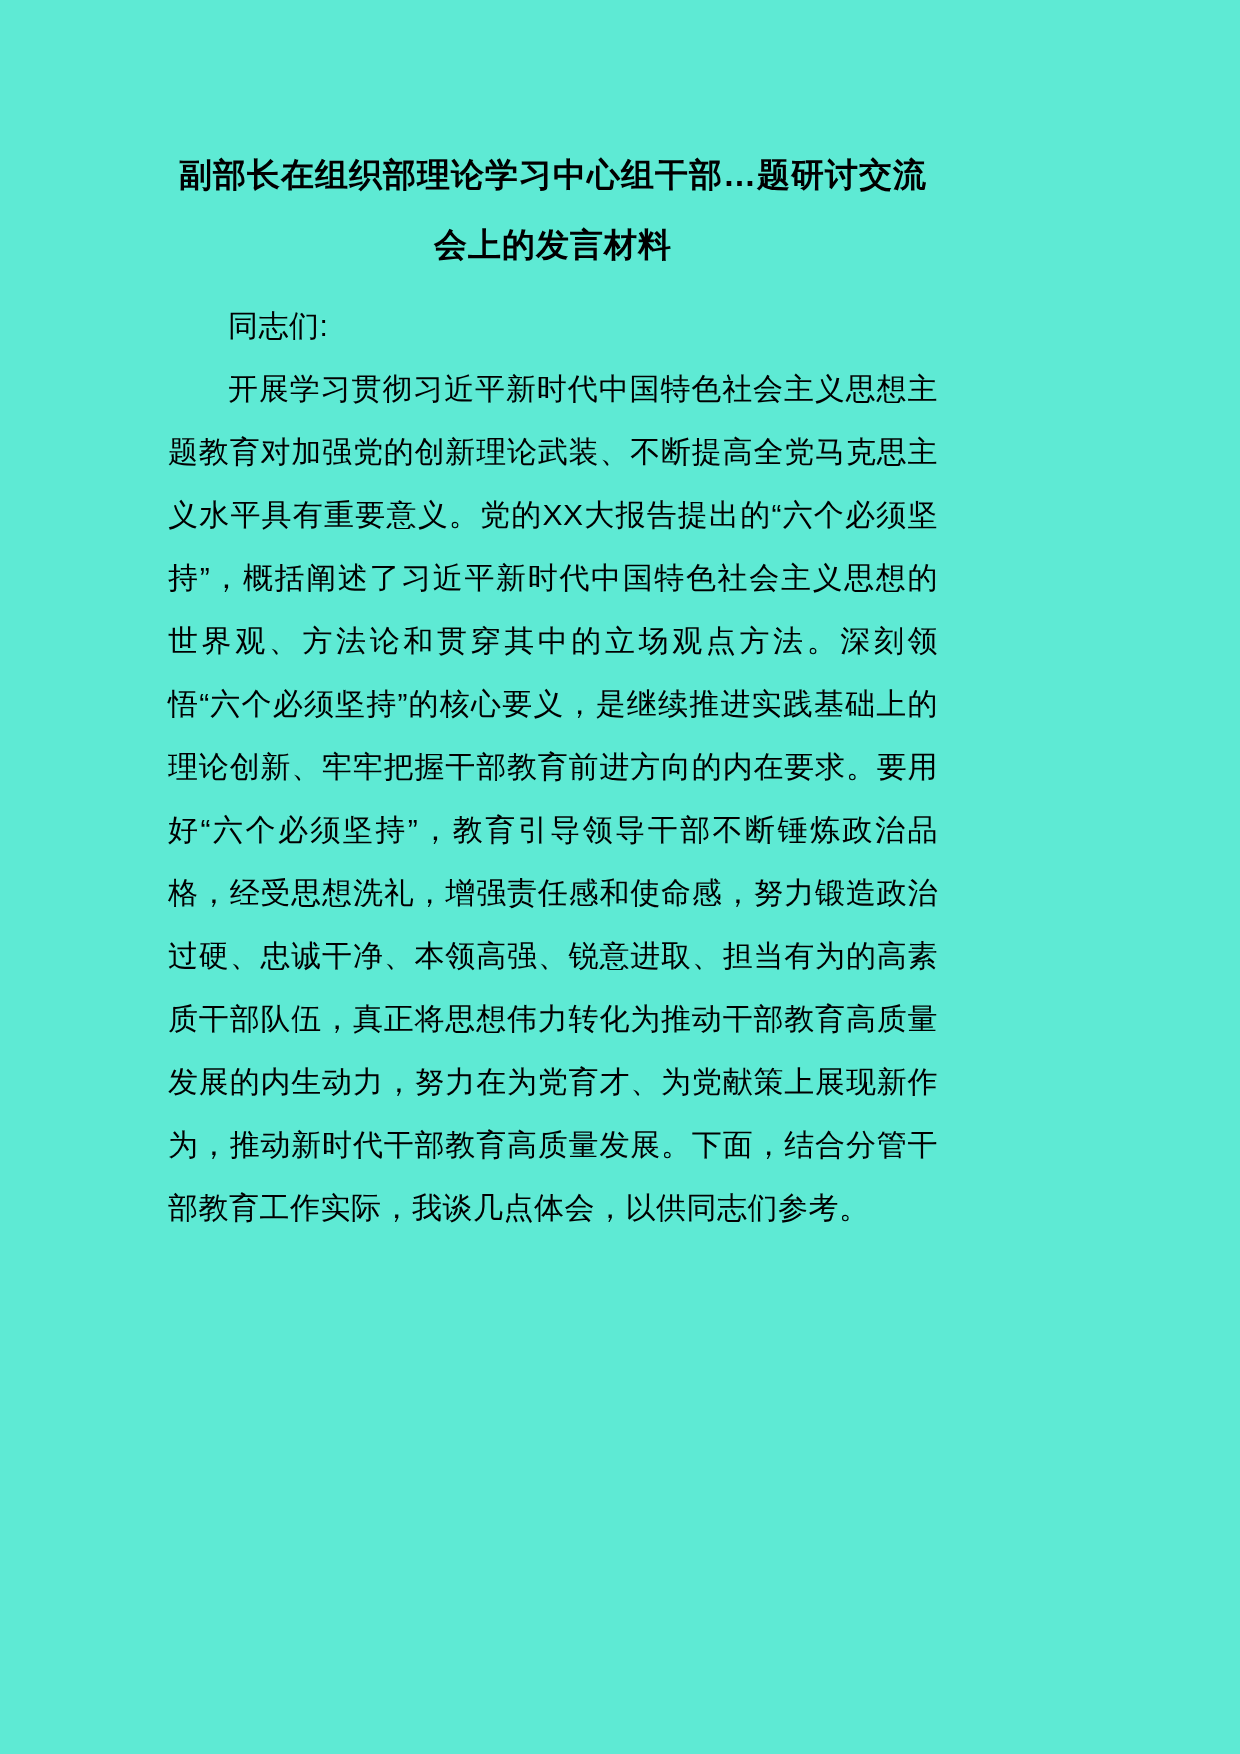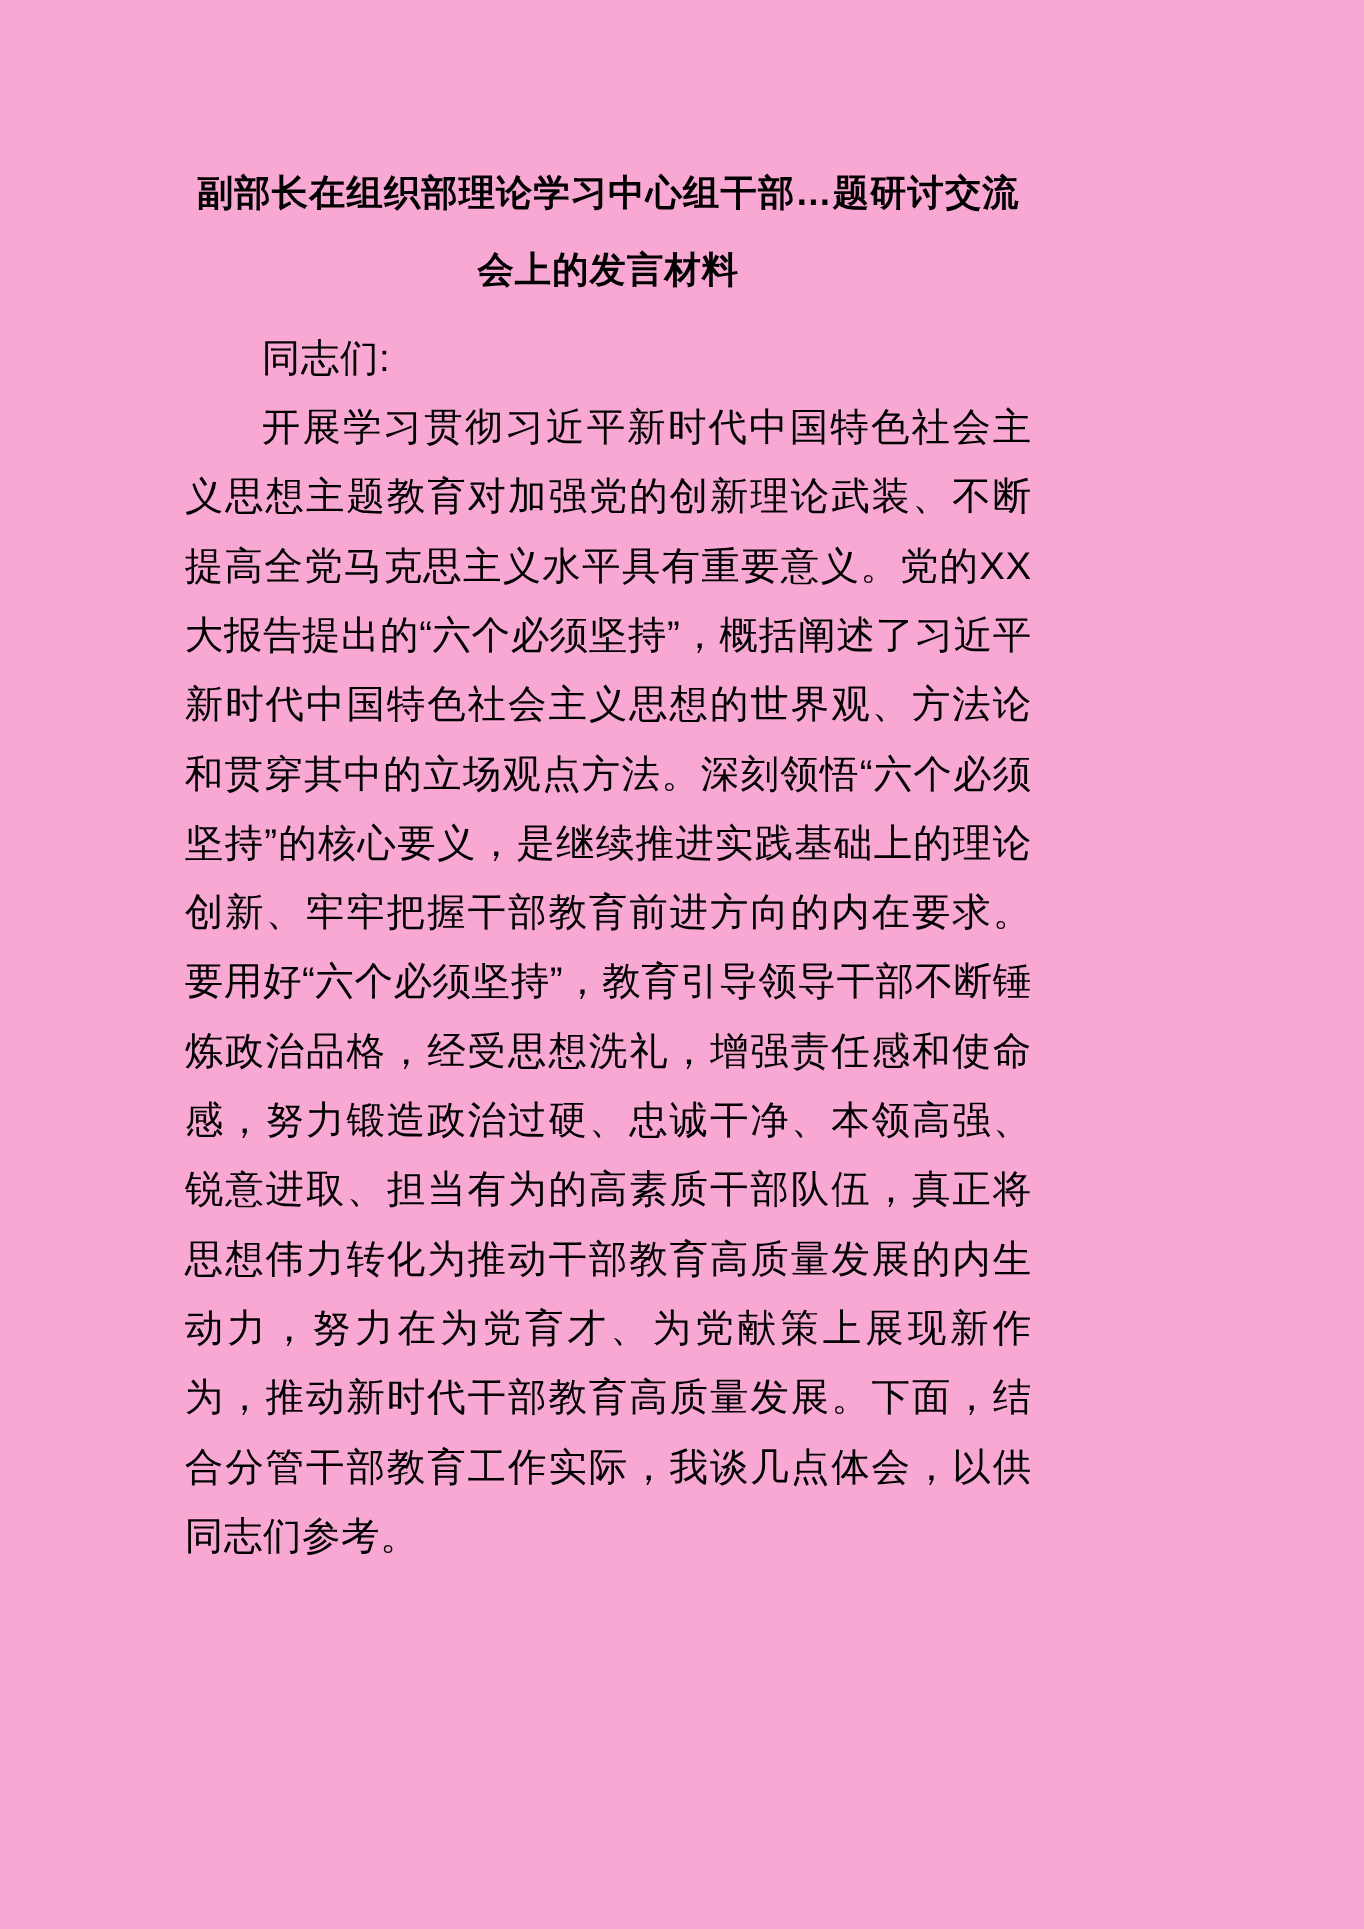--- a/index.html
+++ b/index.html
@@ -4,42 +4,42 @@
 <style>
   html, body {
     margin: 0;
     padding: 0;
     background: #ffffff;
   }
   .page {
     position: relative;
     width: 1240px;
     height: 1754px;
-    background: #f9a8d4;
+    background: #5eead4;
     font-family: "Liberation Sans", sans-serif;
     color: #000000;
     overflow: hidden;
     box-sizing: border-box;
   }
   .content {
     position: absolute;
     left: 168px;
     top: 140px;
     width: 770px;
   }
   .doc-title {
     font-size: 33px;
     font-weight: bold;
     text-align: center;
     line-height: 70px;
     letter-spacing: 1px;
     margin: 0 0 14px 0;
   }
   .para {
-    font-size: 35px;
+    font-size: 30px;
     line-height: 63px;
     text-align: justify;
     text-indent: 2em;
     letter-spacing: 0.5px;
     margin: 0;
     word-break: break-all;
   }
   .para .lead {
     font-weight: bold;
   }

